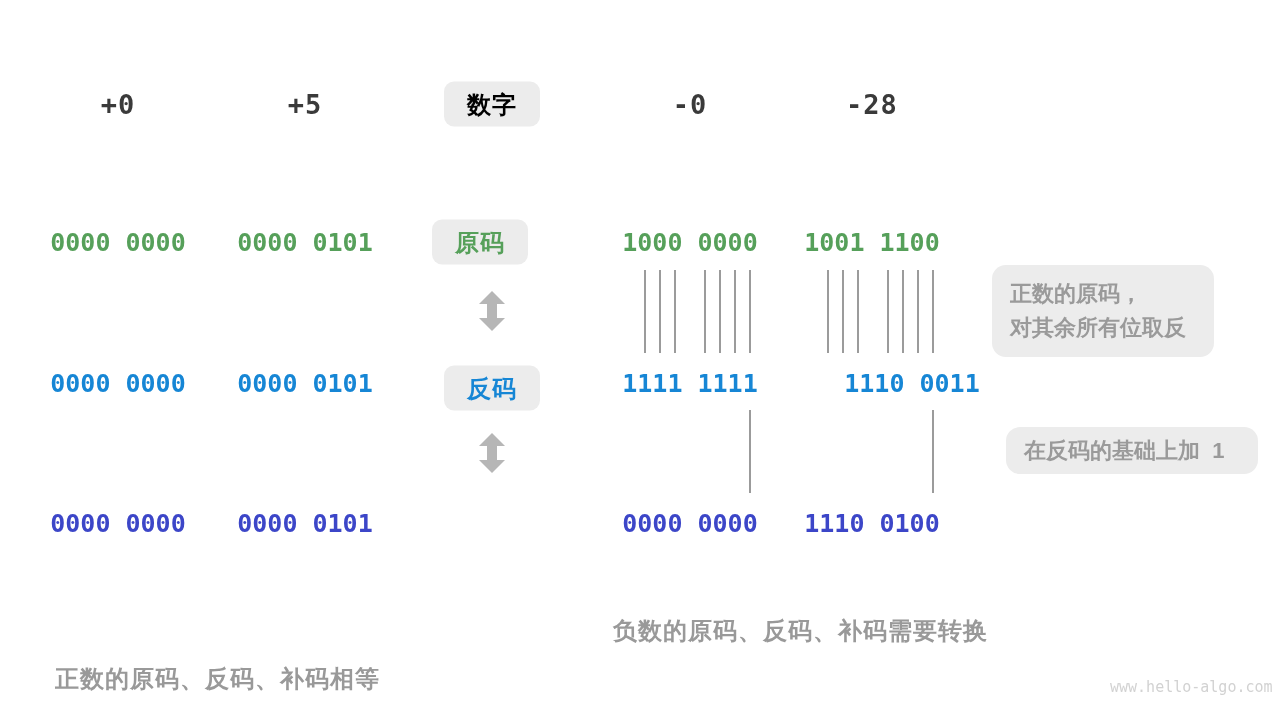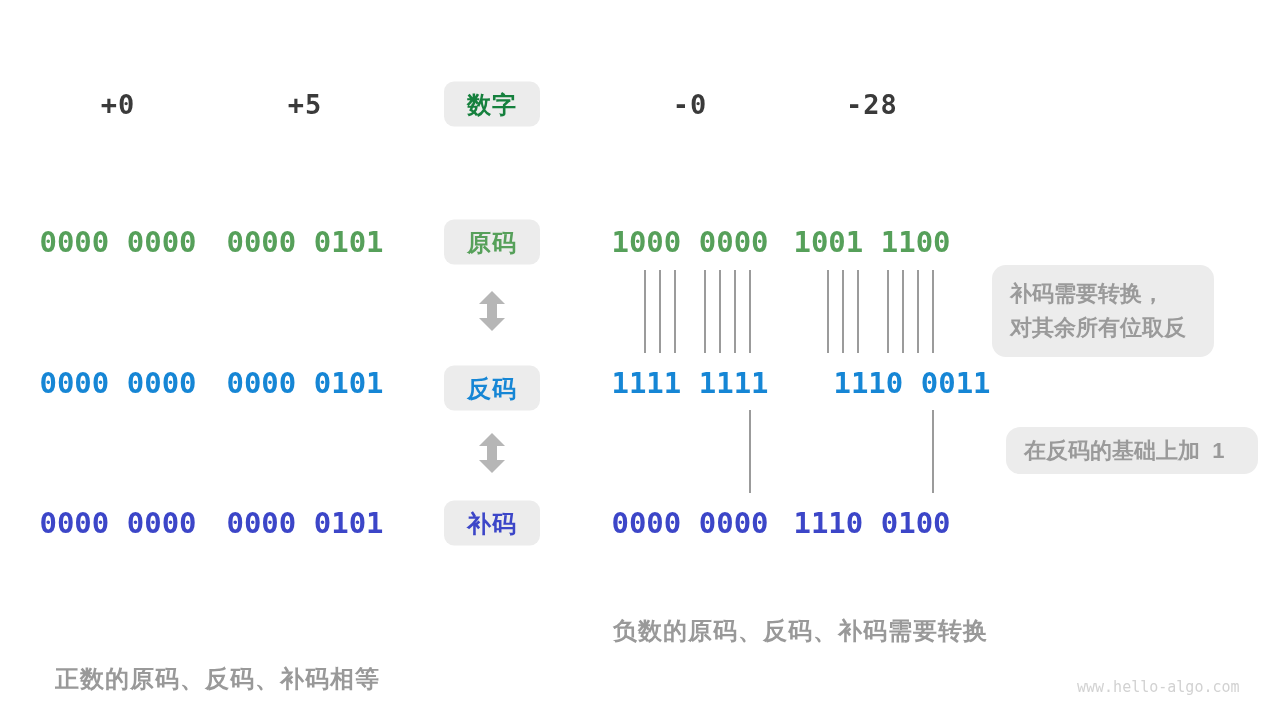--- a/index.html
+++ b/index.html
@@ -6,25 +6,25 @@
   .canvas{
     position:relative;width:1280px;height:720px;background:#ffffff;overflow:hidden;
     font-family:"Liberation Sans",sans-serif;
   }
   .cell{
     position:absolute;transform:translate(-50%,-50%);
     white-space:nowrap;font-weight:bold;
   }
   .mono{font-family:"DejaVu Sans Mono","Liberation Mono",monospace;}
   .hdr{font-size:27px;color:#3a3a3a;letter-spacing:1px;}
-  .val{font-size:29px;}
+  .val{font-size:25px;}
   .c-green{color:#56a05a;}
   .c-blue{color:#1686d5;}
   .c-indigo{color:#3c46c8;}
-  .c-dark{color:#15803d;}
+  .c-dark{color:#000000;}
   .badge{
     position:absolute;transform:translate(-50%,-50%);
     width:96px;height:45px;border-radius:10px;background:#ececec;
     display:flex;align-items:center;justify-content:center;
     font-size:24px;font-weight:bold;letter-spacing:1px;
   }
   .vline{position:absolute;width:2px;background:#9b9b9b;}
   .arrow{position:absolute;transform:translate(-50%,-50%);}
   .note{
     position:absolute;background:#ececec;border-radius:14px;
@@ -32,37 +32,37 @@
     display:flex;flex-direction:column;justify-content:center;
     padding:0 18px;box-sizing:border-box;white-space:pre;line-height:34px;
   }
   .caption{
     position:absolute;transform:translateY(-50%);
     color:#999999;font-weight:bold;font-size:24px;white-space:nowrap;letter-spacing:1px;
   }
   .watermark{
     position:absolute;transform:translateY(-50%);
     font-family:"DejaVu Sans Mono","Liberation Mono",monospace;
-    font-size:15px;color:#d2d2d2;white-space:nowrap;
+    font-size:15px;color:#d2d2d2;white-space:nowrap;margin-left:33px;
   }
 </style>
 </head>
 <body>
 
 <div class="canvas">
 
   <div class="cell mono hdr" style="left:118px;top:104px;">+0</div>
   <div class="cell mono hdr" style="left:305px;top:104px;">+5</div>
   <div class="badge c-dark" style="left:492px;top:104px;">数字</div>
   <div class="cell mono hdr" style="left:690px;top:104px;">-0</div>
   <div class="cell mono hdr" style="left:872px;top:104px;">-28</div>
 
   <div class="cell mono val c-green" style="left:118px;top:242px;">0000 0000</div>
   <div class="cell mono val c-green" style="left:305px;top:242px;">0000 0101</div>
-  <div class="badge c-green" style="left:492px;top:242px;font-family:Liberation Mono, monospace;">原码</div>
+  <div class="badge c-green" style="left:480px;top:242px;font-family:Liberation Mono, monospace;">原码</div>
   <div class="cell mono val c-green" style="left:690px;top:242px;">1000 0000</div>
   <div class="cell mono val c-green" style="left:872px;top:242px;">1001 1100</div>
 
   <div>
     <div class="vline" style="left:644px;top:270px;height:83px;"></div>
     <div class="vline" style="left:659px;top:270px;height:83px;"></div>
     <div class="vline" style="left:674px;top:270px;height:83px;"></div>
     <div class="vline" style="left:704px;top:270px;height:83px;"></div>
     <div class="vline" style="left:719px;top:270px;height:83px;"></div>
     <div class="vline" style="left:734px;top:270px;height:83px;"></div>
@@ -98,26 +98,25 @@
   <div class="arrow" style="left:492px;top:455px;">
     <svg width="26" height="40" viewBox="0 0 26 40">
       <polygon points="13,0 26,13 0,13" fill="#b6b6b6"></polygon>
       <rect x="8" y="12" width="10" height="16" fill="#b6b6b6"></rect>
       <polygon points="13,40 26,27 0,27" fill="#b6b6b6"></polygon>
     </svg>
   </div>
 
   <div class="cell mono val c-indigo" style="left:118px;top:523px;">0000 0000</div>
   <div class="cell mono val c-indigo" style="left:305px;top:523px;">0000 0101</div>
-  <div class="badge c-indigo" style="left:492px;top:523px;">补码</div>
   <div class="cell mono val c-indigo" style="left:690px;top:523px;">0000 0000</div>
   <div class="cell mono val c-indigo" style="left:872px;top:523px;">1110 0100</div>
 
   <div class="note" style="left:992px;top:265px;width:222px;height:92px;">
-    <div>补码需要转换，</div>
+    <div>正数的原码，</div>
     <div>对其余所有位取反</div>
   </div>
 
   <div class="note" style="left:990px;top:427px;width:252px;height:47px;margin-left:16px;">
     <div>在反码的基础上加  1</div>
   </div>
 
   <div class="caption" style="left:55px;top:631px;margin-top:48px;">正数的原码、反码、补码相等</div>
   <div class="caption" style="left:613px;top:631px;">负数的原码、反码、补码需要转换</div>
 

